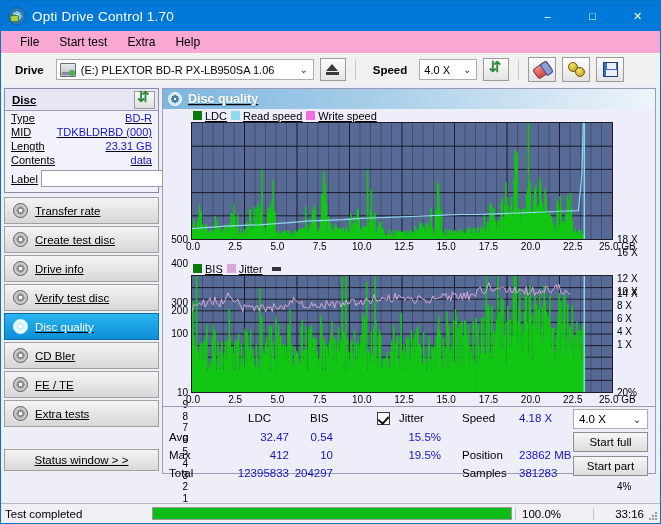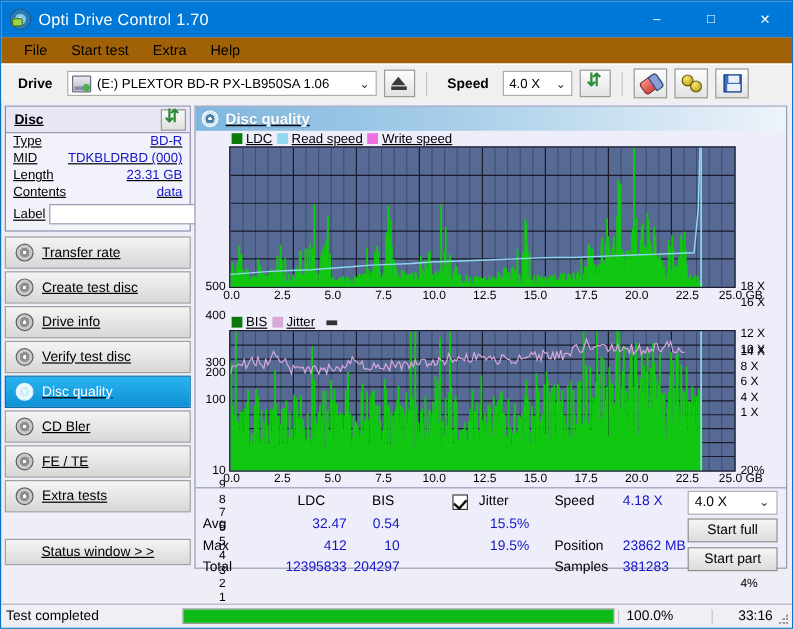--- a/index.html
+++ b/index.html
@@ -35,21 +35,21 @@
   }
   #title-text { color:#fff; font-size:13.5px; letter-spacing:.2px; }
   .wbtn {
     width:45px; height:30px; display:flex; align-items:center; justify-content:center;
     color:#fff;
   }
   #winbtns { position:absolute; right:0; top:0; display:flex; }
   .wglyph{ display:block; }
   
   #menubar {
-    height:22px; background:#a16207; display:flex; align-items:center;
+    height:22px; background:#f9a8d4; display:flex; align-items:center;
     padding-left:9px; gap:0px; border-bottom:0px;
   }
   .menuitem { padding:3px 10px; font-size:12px; color:#000; }
   
   #toolbar {
     height:32px; background:#f0f0f0; display:flex; align-items:center;
     padding:0 6px; gap:6px; border-top:1px solid #fff;
   }
   .tb-label { font-weight:bold; font-size:11.5px; padding:0 6px 0 8px; }
   #drive-combo {

